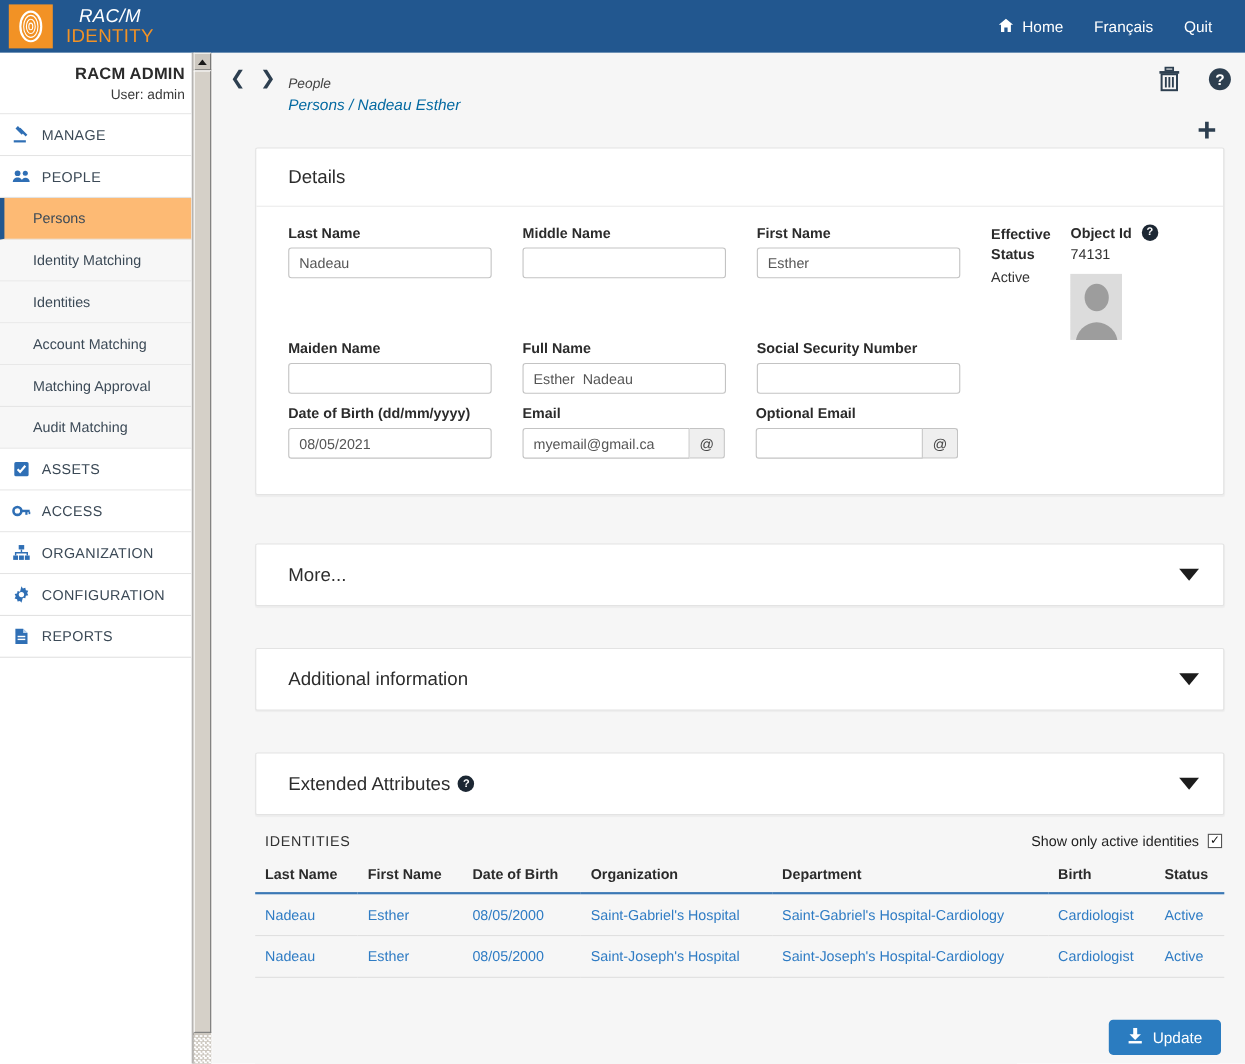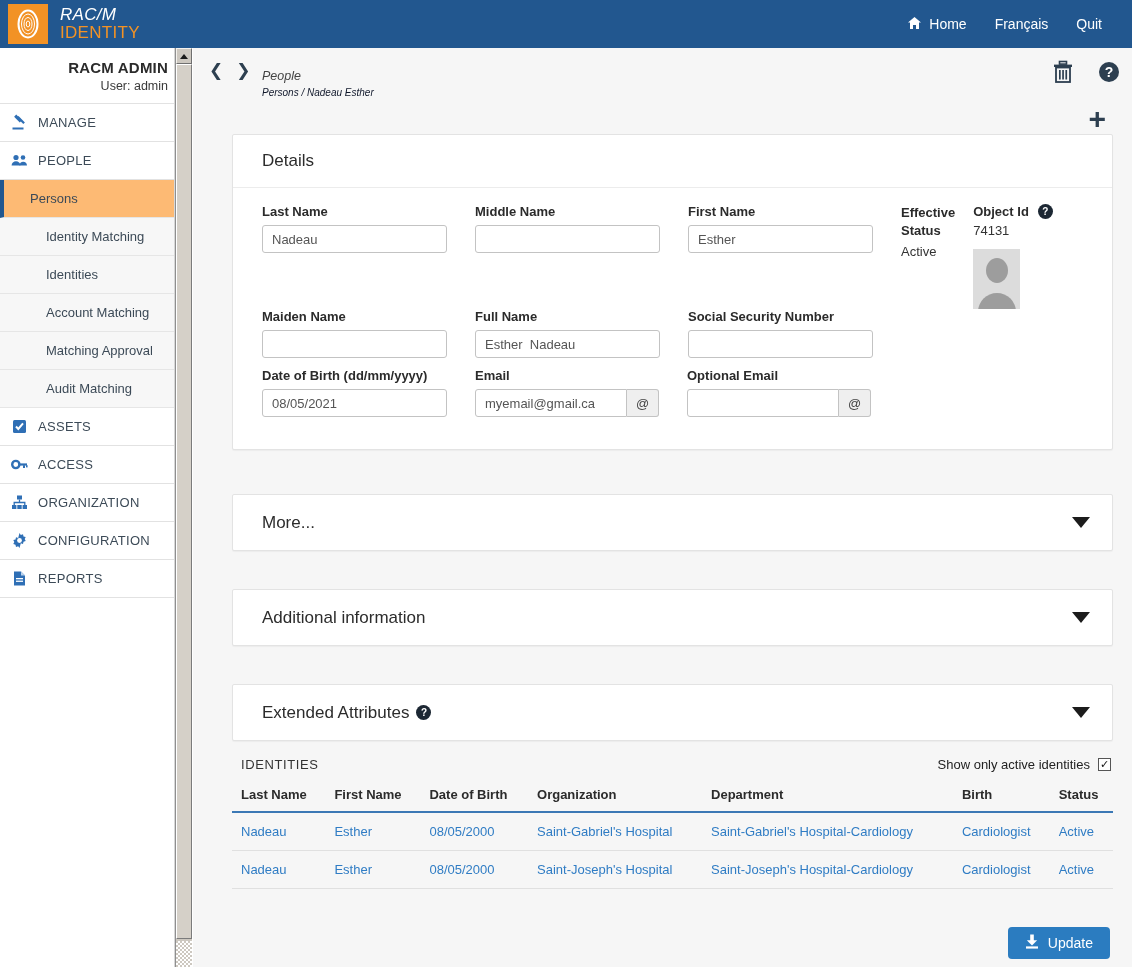--- a/index.html
+++ b/index.html
@@ -16,21 +16,21 @@
   .topbar {
     position: absolute; left: 0; top: 0; width: 1132px; height: 48px;
     background: #22578f;
     display: flex; align-items: center;
   }
   .logo-wrap { display: flex; align-items: center; padding-left: 8px; }
   .logo-mark {
     width: 40px; height: 40px; background: #f29225;
     display: flex; align-items: center; justify-content: center;
   }
-  .logo-text { margin-left: 12px; line-height: 1.05; }
+  .logo-text { margin-left: 12px; line-height: 1.05; text-align: center; }
   .logo-text .l1 { color: #ffffff; font-size: 17px; font-weight: 400; letter-spacing: .3px; font-style: italic; }
   .logo-text .l2 { color: #f29225; font-size: 17px; font-weight: 400; letter-spacing: .3px; }
   .topnav { margin-left: auto; display: flex; align-items: center; padding-right: 16px; }
   .topnav a {
     color: #ffffff; font-size: 14px; text-decoration: none;
     padding: 0 14px; display: flex; align-items: center; gap: 7px;
   }
 
   
   .sidebar {
@@ -43,21 +43,21 @@
   .user-sub { font-size: 12.5px; color: #3a3a3a; margin-top: 3px; }
   .nav-group {
     height: 38px; display: flex; align-items: center; gap: 10px;
     padding-left: 10px; border-bottom: 1px solid #e2e2e2;
     font-size: 13px; color: #3c4a57; letter-spacing: .3px;
     background: #ffffff; cursor: pointer;
   }
   .nav-group .ic { width: 18px; height: 18px; display: flex; align-items: center; justify-content: center; color: #2f6fb5; flex: 0 0 18px; }
   .nav-sub {
     height: 38px; display: flex; align-items: center;
-    padding-left: 46px; border-bottom: 1px solid #e6e6e6;
+    padding-left: 30px; border-bottom: 1px solid #e6e6e6;
     font-size: 13px; color: #3c4a57; background: #f7f7f7; cursor: pointer;
   }
   .nav-sub.active { background: #fdba74; border-left: 4px solid #22578f; padding-left: 26px; font-weight: 400; }
 
   
   .vscroll {
     position: absolute; left: 175px; top: 48px; width: 17px; height: 919px;
     background: #cdc8c0; border-left: 1px solid #8f8f8f;
   }
   .vscroll .arrow-up {
@@ -84,21 +84,21 @@
   
   .main {
     position: absolute; left: 193px; top: 48px; width: 939px; height: 919px;
     background: #f6f6f6; overflow: hidden;
   }
   .crumb-bar { position: relative; height: 86px; }
   .crumb-nav { position: absolute; left: 16px; top: 14px; display: flex; gap: 13px; color: #2d3f50; }
   .crumb-nav span { cursor: pointer; font-size: 17px; line-height: 1; }
   .crumb-text { position: absolute; left: 69px; top: 21px; font-style: italic; color: #444; }
   .crumb-text .c1 { font-size: 12.5px; }
-  .crumb-text .c2 { font-size: 10px; margin-top: 4px; color: #0f172a; }
+  .crumb-text .c2 { font-size: 14px; margin-top: 4px; color: #0369a1; }
   .crumb-actions { position: absolute; right: 12px; top: 12px; display: flex; gap: 24px; align-items: center; }
   .crumb-actions .act { cursor: pointer; color: #2d3f50; display: flex; align-items: center; justify-content: center; }
   .plus-act { position: absolute; right: 26px; top: 56px; cursor: pointer; color: #2d3f50; font-size: 30px; line-height: 1; font-weight: bold; }
 
   .card {
     background: #ffffff; border: 1px solid #e3e3e3; border-radius: 2px;
     margin: 0 19px 0 39px;
     box-shadow: 0 1px 1px rgba(0,0,0,.04);
   }
   .card-head {

